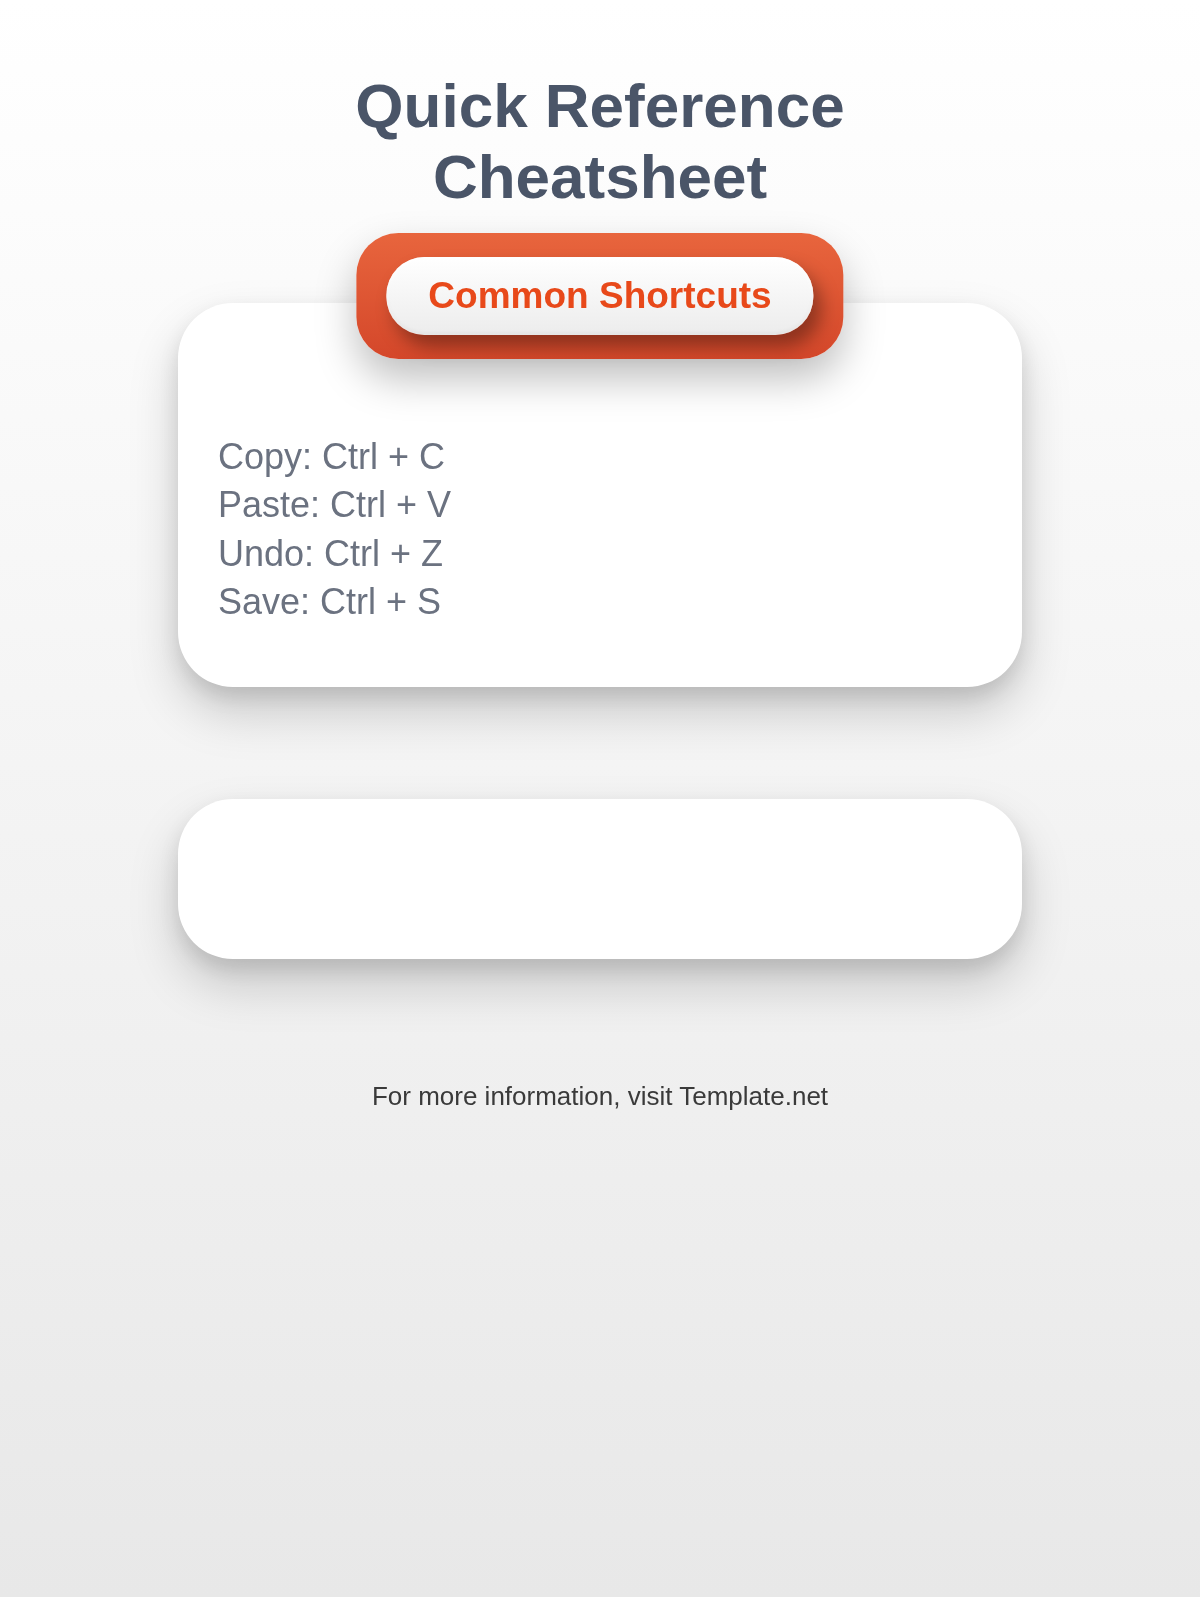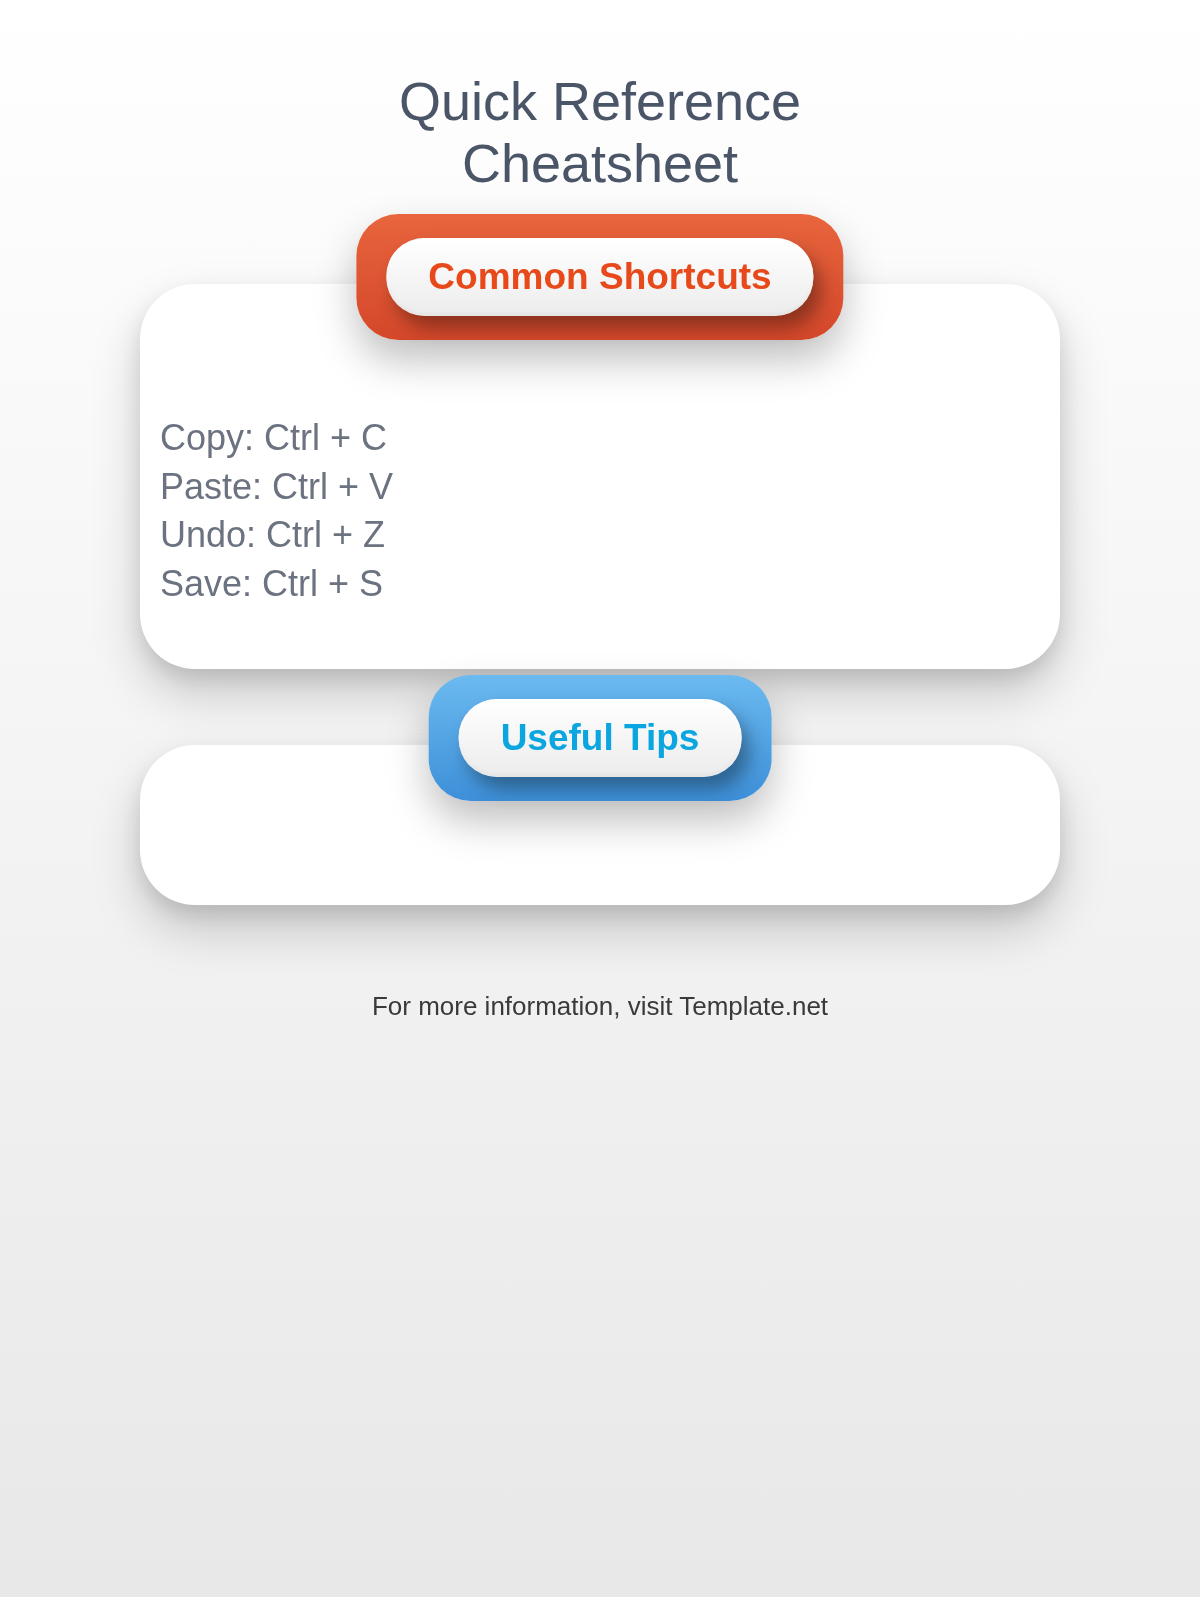--- a/index.html
+++ b/index.html
@@ -12,33 +12,33 @@
       height: 1597px;
       background: linear-gradient(180deg, #ffffff 0%, #e8e8e8 100%);
       font-family: -apple-system, BlinkMacSystemFont, 'Segoe UI', Arial, sans-serif;
       display: flex;
       flex-direction: column;
       align-items: center;
       padding-top: 70px;
     }
     .title {
       color: #4a5568;
-      font-size: 54px;
-      font-weight: 400;
+      font-size: 62px;
+      font-weight: 700;
       text-align: center;
       line-height: 1.15;
       margin-bottom: 90px;
     }
     .card {
       background: #ffffff;
       border-radius: 55px;
-      width: 920px;
-      padding: 100px 40px 60px 20px;
+      width: 844px;
+      padding: 100px 40px 60px 40px;
       position: relative;
-      margin-bottom: 76px;
+      margin-bottom: 112px;
       box-shadow: 0 25px 50px rgba(0,0,0,0.18), 0 10px 20px rgba(0,0,0,0.1);
     }
     .card:last-of-type {
       margin-bottom: 60px;
     }
     .tab-container {
       position: absolute;
       top: -70px;
       left: 50%;
       transform: translateX(-50%);
@@ -108,20 +108,15 @@
   </div>
   <div class="card-content">
     <div>Copy: Ctrl + C</div>
     <div>Paste: Ctrl + V</div>
     <div>Undo: Ctrl + Z</div>
     <div>Save: Ctrl + S</div>
   </div>
 </div>
 
 <div class="card">
-  <div class="tab-container">
-    <div class="tab-outer blue">
-      <div class="tab-inner blue-text">Useful Tips</div>
-    </div>
-  </div>
 </div>
 
 <div class="footer">For more information, visit Template.net</div>
 
 </body></html>

